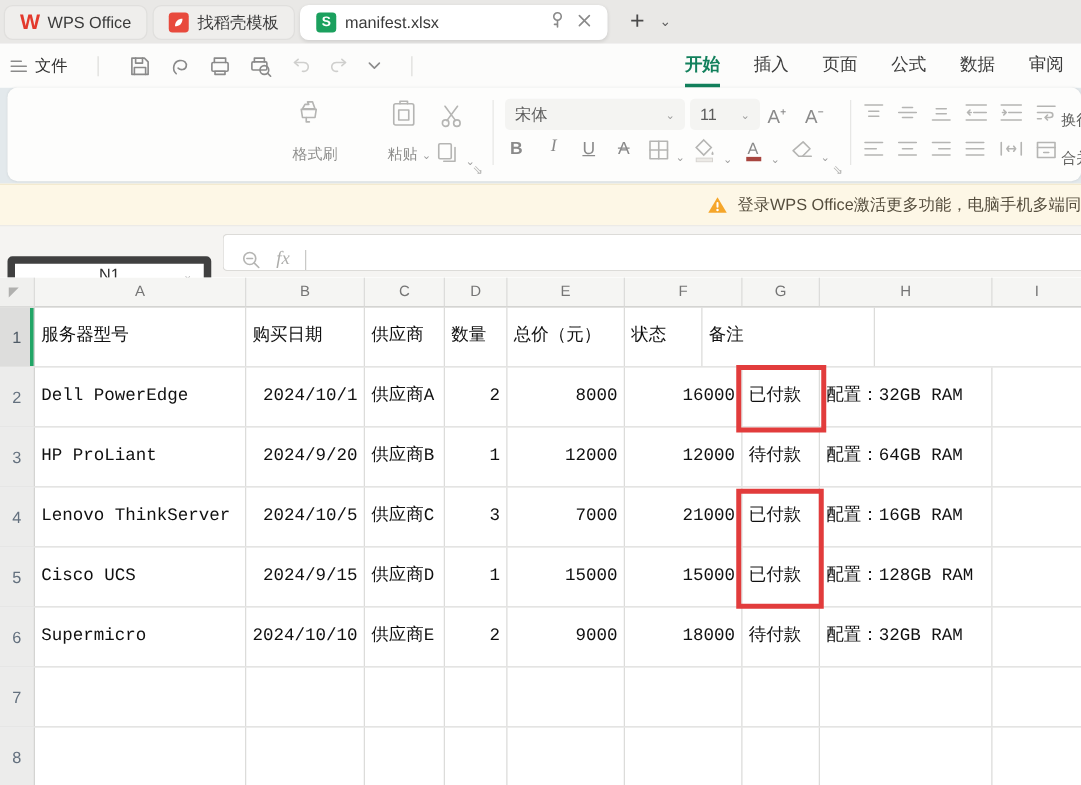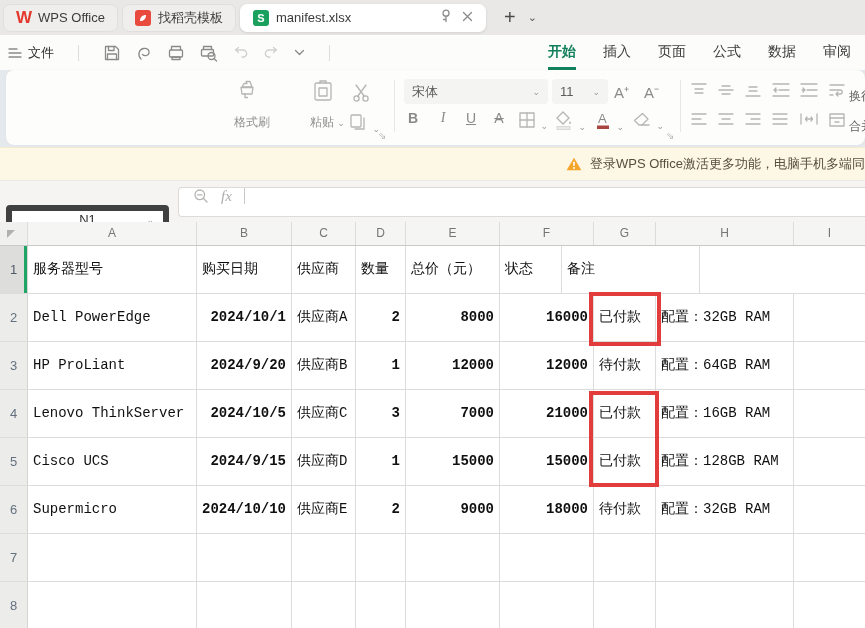--- a/index.html
+++ b/index.html
@@ -43,35 +43,35 @@
 
   
   .notice { height:33px; background:#fdf7e6; border-top:1px solid #f3ead0; position:relative; }
   .notice-inner { position:absolute; left:566px; top:0; height:32px; display:flex; align-items:center; gap:8px; font-size:13px; color:#564e3e; white-space:nowrap; }
 
   
   .fbar { height:42px; background:#f5f4f2; display:flex; align-items:center; padding:0 0 0 6px; gap:9px; border-top:1px solid #eceae7; }
   .namebox { width:163px; height:30px; background:#fff; border:6px solid #404040; border-radius:4px; display:flex; align-items:center; font-size:13px; color:#2e2e2e; position:relative;margin-top:36px; }
   .namebox .val { flex:1; text-align:center; }
   .namebox .chev { position:absolute; right:9px; }
-  .fxbox { height:30px; background:#fff; border:1px solid #dcdbd8; border-radius:4px 0 0 4px; border-right:none; flex:1; display:flex; align-items:flex-start; gap:12px; padding-left:14px; color:#b8b8b6; }
+  .fxbox { height:30px; background:#fff; border:1px solid #dcdbd8; border-radius:4px 0 0 4px; border-right:none; flex:1; display:flex; align-items:flex-end; gap:12px; padding-left:14px; color:#b8b8b6; }
   .fx { font-family:"Liberation Serif", serif; font-style:italic; font-size:15px; color:#adadab; }
   .cursorline { width:1px; height:16px; background:#c9c9c7; }
 
   
   .grid { position:relative; height:406px; background:#fff; overflow:hidden; }
   .colhead { display:flex; height:24px; background:#f5f5f3; border-bottom:1px solid #c9c9c7; }
   .ch { border-right:1px solid #dcdcda; font-size:12px; color:#757575; text-align:center; line-height:23px; }
   .corner { position:relative; background:#f0f0ee; border-right:1px solid #dcdcda; }
   .corner .tri { position:absolute; left:7px; top:8px; width:0; height:0; border-top:8px solid #b0b0ae; border-right:8px solid transparent; }
   .grow { display:flex; height:48px; border-bottom:1px solid #dcdcda; }
   .rh { background:#ececeb; border-right:1px solid #d4d4d2; font-size:13px; color:#63707e; text-align:center; line-height:47px; }
   .rh.sel { background:#dddddc; box-shadow:inset -3px 0 0 #21a566; color:#4e5a66; }
   .cell { border-right:1px solid #dcdcda; font-family:"Liberation Mono","DejaVu Sans Mono", monospace; font-size:14px; color:#101010; line-height:47px; padding:0 5px; white-space:nowrap; overflow:hidden; }
-  .cell.r { text-align:right;font-weight:bold; }
+  .cell.r { text-align:right; }
   .w-rh{width:28px} .w-a{width:169px} .w-b{width:95px} .w-c{width:64px} .w-d{width:50px}
   .w-e{width:94px} .w-f{width:94px} .w-g{width:62px} .w-h{width:138px} .w-i{width:71px;border-right:none}
   .redbox { position:absolute; border:4px solid #e23c3c; background:transparent; }
   .redbox.b1 { left:589px; top:70px; width:72px; height:54px; }
   .redbox.b2 { left:589px; top:169px; width:70px; height:96px; }
 
   svg.ic { stroke:#8a8a8a; fill:none; stroke-width:1.3; stroke-linecap:round; stroke-linejoin:round; }
   svg.ic.light { stroke:#b5b5b3; }
   svg.ic.dis { stroke:#cfcfcd; }
 </style>

